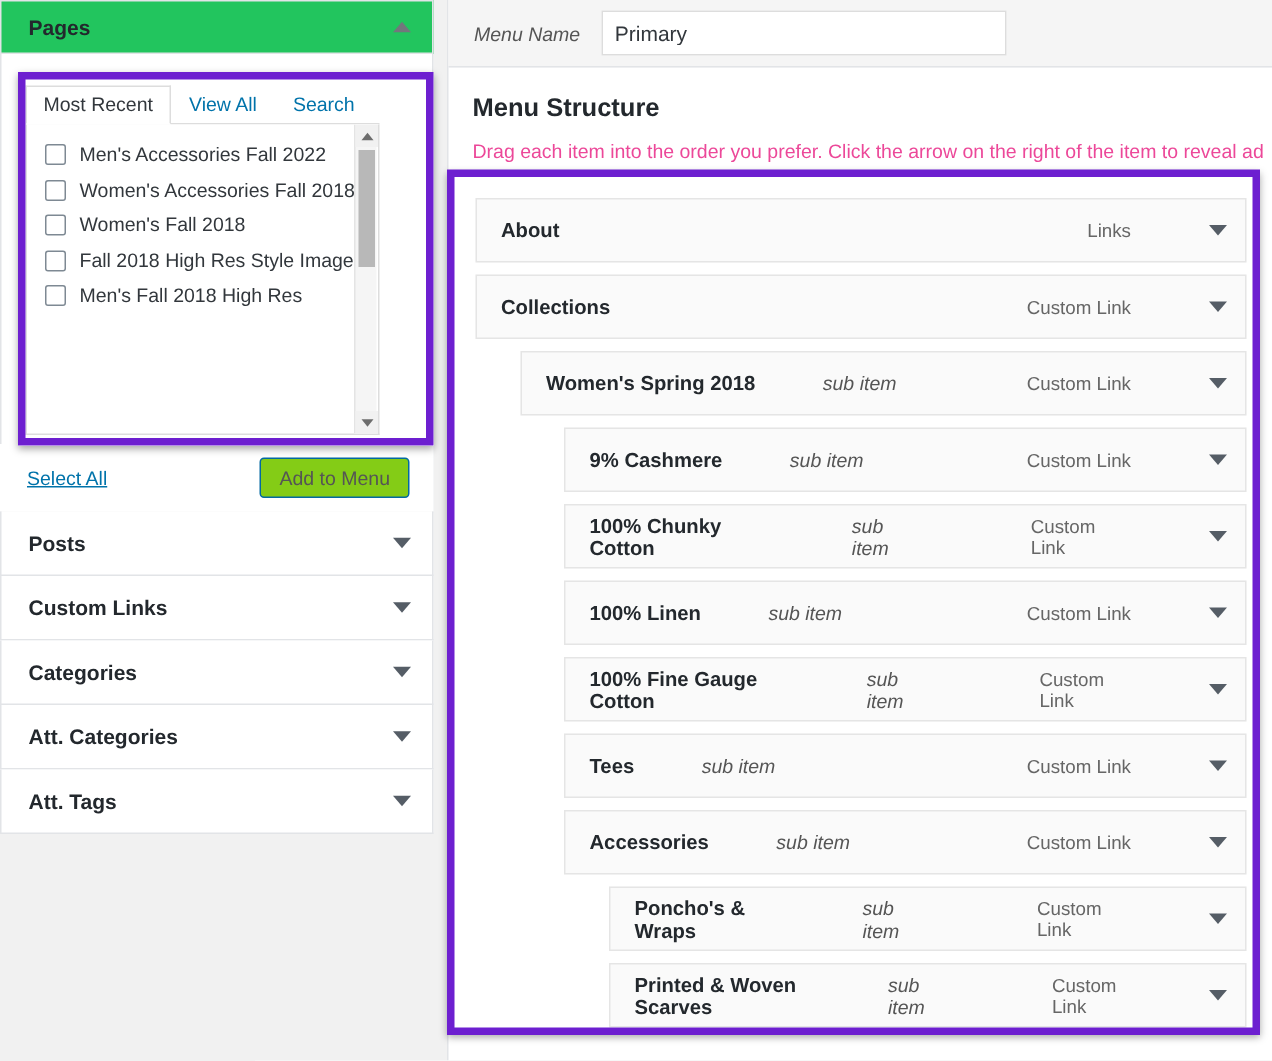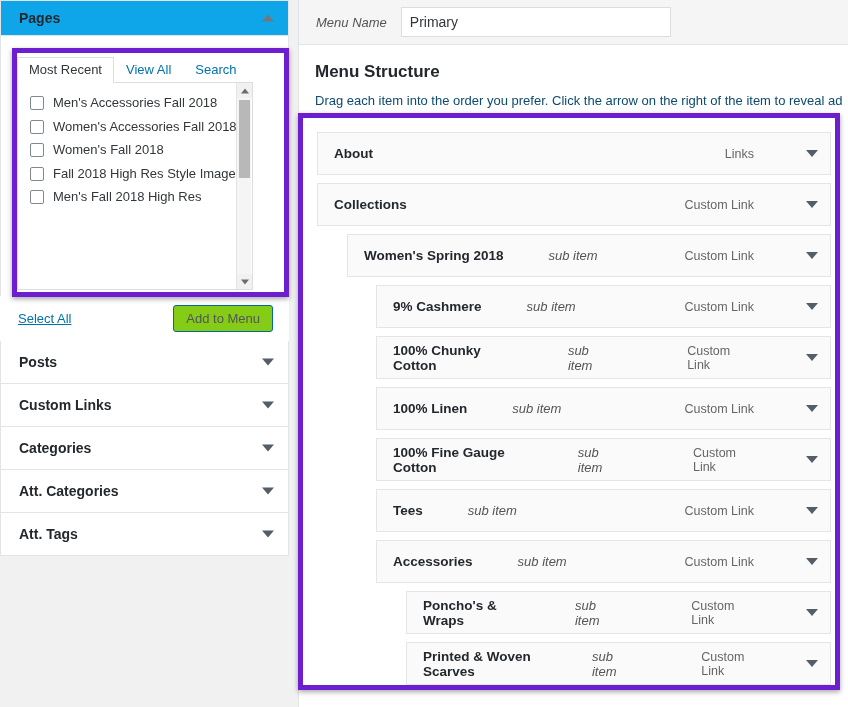--- a/index.html
+++ b/index.html
@@ -11,21 +11,21 @@
     color: #32373c;
     overflow: hidden;
   }
   #app { position: relative; width: 848px; height: 707px; }
 
   
   #left-col { position: absolute; left: 0; top: 0; width: 289px; height: 707px; }
 
   .panel-head {
     position: relative;
-    background: #0ea5e9;
+    background: #22c55e;
     border: 1px solid #e2e4e7;
     height: 36px;
     display: flex; align-items: center;
     padding: 0 12px 0 18px;
   }
   .panel-head .ph-title { font-size: 14px; font-weight: bold; color: #23282d; }
   .panel-head .ph-toggle {
     position: absolute; right: 14px; top: 50%; transform: translateY(-50%);
     width: 0; height: 0; cursor: pointer;
   }
@@ -155,21 +155,21 @@
     border: 1px solid #ddd; background: #fff;
     font-family: inherit; font-size: 14px; color: #32373c;
     padding: 0 8px;
   }
   #menu-structure-title {
     position: absolute; left: 16px; top: 62px;
     font-size: 17px; font-weight: bold; color: #23282d;
   }
   #menu-structure-desc {
     position: absolute; left: 16px; top: 93px;
-    font-size: 13px; color: #0c4a6e; white-space: nowrap;
+    font-size: 13px; color: #ec4899; white-space: nowrap;
   }
 
   
   #menu-items { position: absolute; left: 0; top: 128px; width: 550px; }
   .mi-wrap { position: relative; height: 51px; }
   .menu-item {
     position: absolute; top: 4px; right: 18px;
     height: 43px;
     background: #fafafa; border: 1px solid #e5e5e5;
     display: flex; align-items: center;
@@ -199,21 +199,21 @@
 
     <div id="pages-tabs">
       <div class="tab active">Most Recent</div>
       <div class="tab">View All</div>
       <div class="tab">Search</div>
     </div>
 
     <div id="pages-list">
       <div id="pages-list-inner">
         <label class="page-item">
-          <span class="cb"></span><span class="lbl">Men's Accessories Fall 2018</span>
+          <span class="cb"></span><span class="lbl">Men's Accessories Fall 2022</span>
         </label>
         <label class="page-item">
           <span class="cb"></span><span class="lbl">Women's Accessories Fall 2018</span>
         </label>
         <label class="page-item">
           <span class="cb"></span><span class="lbl">Women's Fall 2018</span>
         </label>
         <label class="page-item">
           <span class="cb"></span><span class="lbl">Fall 2018 High Res Style Images</span>
         </label>

